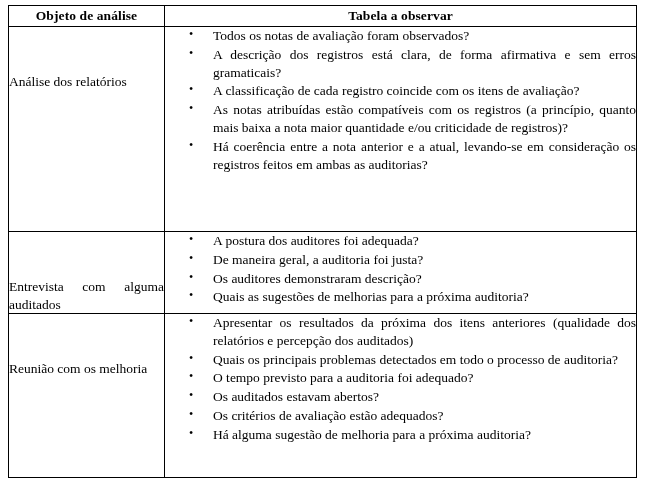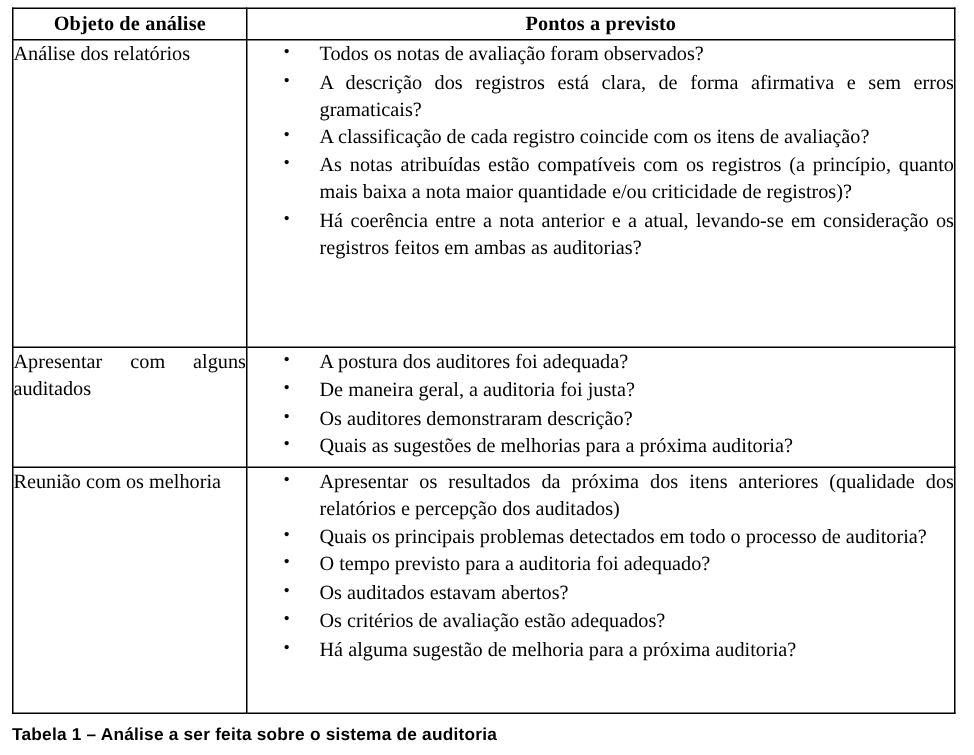--- a/index.html
+++ b/index.html
@@ -51,20 +51,21 @@
     padding: 3px 8px 6px 7px;
     font-size: 13.5px;
     line-height: 17.5px;
     text-align: justify;
     text-align-last: left;
     hyphens: none;
   }
   td.object-cell .obj-text {
     display: block;
     text-align: justify;
+    margin-top: 46px;
   }
   td.points-cell {
     padding: 2px 8px 5px 0px;
     font-size: 13.5px;
     line-height: 17.8px;
   }
   ul.points-list {
     margin: 0;
     padding: 0 0 0 0;
     list-style: none;
@@ -107,21 +108,21 @@
 <div class="page">
 
   <table class="analysis-table">
     <colgroup>
       <col class="col-object">
       <col class="col-points">
     </colgroup>
     <thead>
       <tr class="row-head">
         <th class="head-cell">Objeto de análise</th>
-        <th class="head-cell">Pontos a previsto</th>
+        <th class="head-cell">Tabela a observar</th>
       </tr>
     </thead>
     <tbody>
 
       <tr class="row-0">
         <td class="object-cell">
           <span class="obj-text">Análise dos relatórios</span>
         </td>
         <td class="points-cell">
           <ul class="points-list">
@@ -129,21 +130,21 @@
             <li>A descrição dos registros está clara, de forma afirmativa e sem erros gramaticais?</li>
             <li>A classificação de cada registro coincide com os itens de avaliação?</li>
             <li>As notas atribuídas estão compatíveis com os registros (a princípio, quanto mais baixa a nota maior quantidade e/ou criticidade de registros)?</li>
             <li>Há coerência entre a nota anterior e a atual, levando-se em consideração os registros feitos em ambas as auditorias?</li>
           </ul>
         </td>
       </tr>
 
       <tr class="row-1">
         <td class="object-cell">
-          <span class="obj-text">Apresentar com alguns auditados</span>
+          <span class="obj-text">Entrevista com alguma auditados</span>
         </td>
         <td class="points-cell">
           <ul class="points-list">
             <li>A postura dos auditores foi adequada?</li>
             <li>De maneira geral, a auditoria foi justa?</li>
             <li>Os auditores demonstraram descrição?</li>
             <li>Quais as sugestões de melhorias para a próxima auditoria?</li>
           </ul>
         </td>
       </tr>
@@ -160,15 +161,14 @@
             <li>Os auditados estavam abertos?</li>
             <li>Os critérios de avaliação estão adequados?</li>
             <li>Há alguma sugestão de melhoria para a próxima auditoria?</li>
           </ul>
         </td>
       </tr>
 
     </tbody>
   </table>
 
-  <div class="caption">Tabela 1 – Análise a ser feita sobre o sistema de auditoria</div>
 
 </div>
 
 </body></html>

